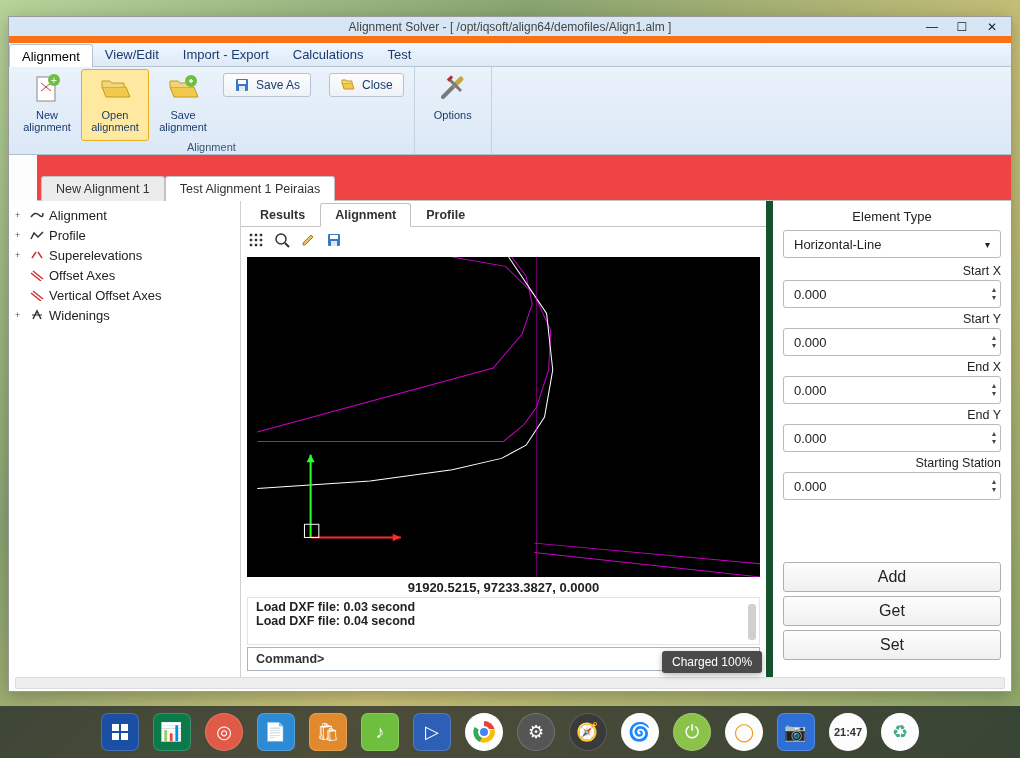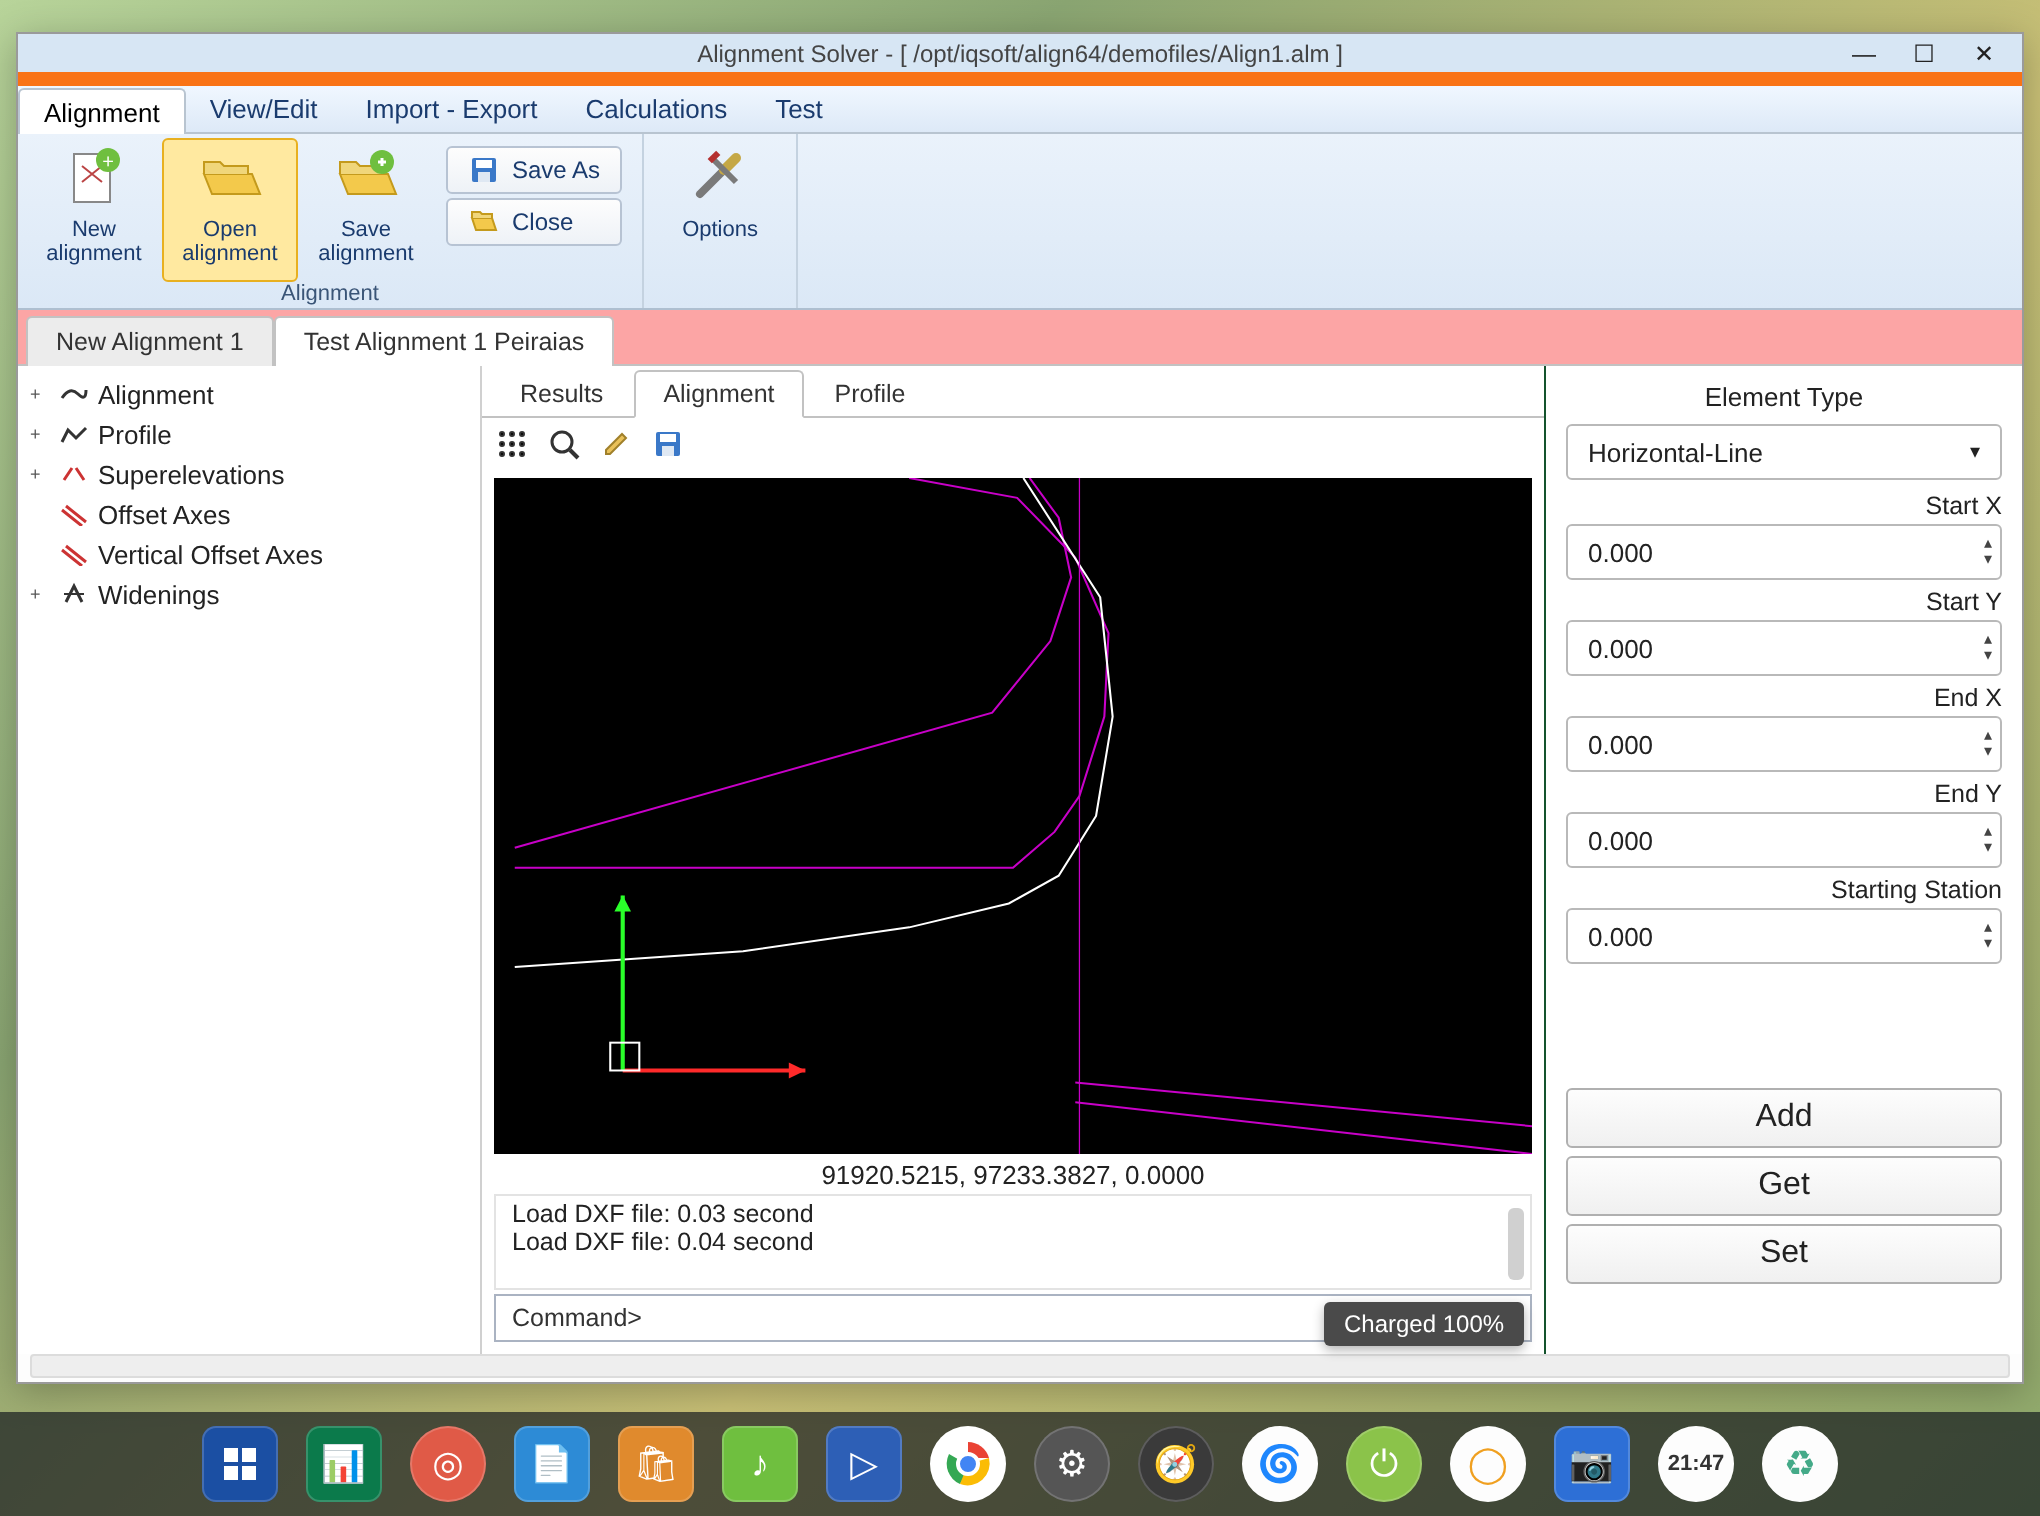--- a/index.html
+++ b/index.html
@@ -62,40 +62,41 @@
   .ribbon-big {
     display:flex; flex-direction:column; align-items:center; justify-content:flex-start;
     width:68px; height:72px;
     font-size:11px; color:#1a3b6e; text-align:center; line-height:1.1;
     cursor:pointer;
     padding-top:2px;
     border:1px solid transparent; border-radius:3px;
   }
   .ribbon-big.selected { background:#ffe9a0; border:1px solid #e8b020; }
   .ribbon-big .ico { width:34px; height:34px; margin-bottom:3px; display:flex; align-items:center; justify-content:center; }
-  .ribbon-btns { display:flex; flex-direction:column; gap:2px; padding:4px 6px 0 6px;justify-content:flex-end; }
+  .ribbon-btns { display:flex; flex-direction:row; gap:18px; padding:4px 6px 0 6px;justify-content:flex-end; }
   .ribbon-small {
     display:flex; align-items:center; gap:6px;
     font-size:12px; color:#1a3b6e;
     height:24px; padding:0 10px;
     background:linear-gradient(#fdfdfd,#eef2f7);
     border:1px solid #b7c3d3; border-radius:3px;
     cursor:pointer;
   }
   .ribbon-small .ico { width:16px; height:16px; }
   .group-label {
     position:absolute; bottom:1px; left:0; right:0;
     text-align:center; font-size:11px; color:#3a5577;
   }
   
   .doctabs {
-    height:28px; display:flex; align-items:flex-end;
+    height:46px; display:flex; align-items:flex-end;
     padding-left:4px; gap:0;
-    background:#fca5a5;
+    background:#ef4444;
     border-bottom:1px solid #c2c2c2;
+    margin-left:28px;
   }
   .doctab {
     padding:5px 14px;
     font-size:12.5px; color:#333;
     border:1px solid #c2c2c2; border-bottom:none;
     background:#ececec;
     border-radius:3px 3px 0 0;
     cursor:pointer;
     position:relative; top:1px;
   }
@@ -112,21 +113,21 @@
     border-right:1px solid #d0d0d0;
     padding:4px 2px;
     font-size:13px;
     overflow:auto;
     color:#222;
   }
   .treeitem { display:flex; align-items:center; gap:4px; height:20px; padding-left:4px; cursor:pointer; }
   .treeitem .exp { width:10px; font-size:9px; color:#555; }
   .treeitem .ticon { width:16px; height:14px; display:flex; align-items:center; justify-content:center; }
   
-  .center { flex:1; display:flex; flex-direction:column; border-right:1px solid #14532d; }
+  .center { flex:1; display:flex; flex-direction:column; border-right:7px solid #14532d;font-weight:bold; }
   .subtabs { height:26px; display:flex; align-items:flex-end; border-bottom:1px solid #c2c2c2; padding-left:4px; }
   .subtab {
     padding:4px 14px; font-size:12.5px; color:#333;
     border:1px solid transparent; border-bottom:none;
     cursor:pointer;
   }
   .subtab.active { background:#fff; border:1px solid #c2c2c2; border-bottom:1px solid #fff; position:relative; top:1px; border-radius:3px 3px 0 0; }
   .canvastoolbar {
     height:26px; display:flex; align-items:center; gap:8px;
     padding:0 6px;

